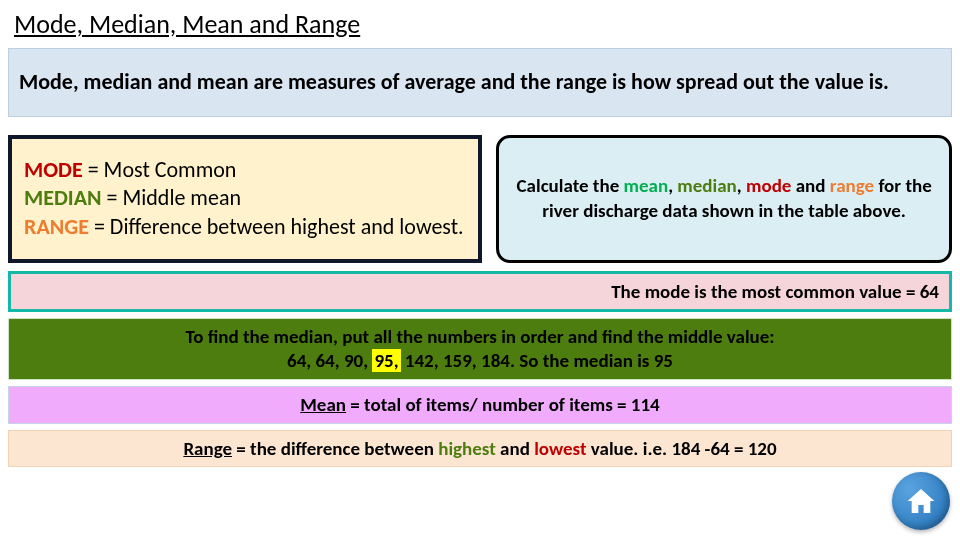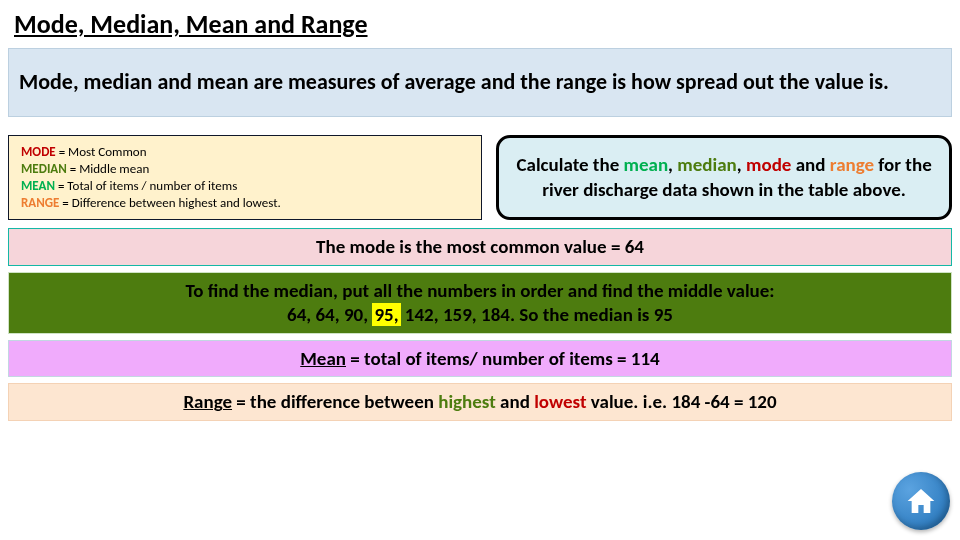--- a/index.html
+++ b/index.html
@@ -6,21 +6,21 @@
   body {
     width: 960px;
     height: 540px;
     font-family: Calibri, Arial, sans-serif;
     background: #fff;
     position: relative;
     overflow: hidden;
   }
   .title {
     font-size: 26px;
-    font-weight: bold;
+    font-weight: normal;
     text-decoration: underline;
     padding: 8px 14px 4px 14px;
   }
   .intro {
     background: #d9e6f2;
     border: 1px solid #bcd0e0;
     margin: 4px 8px 8px 8px;
     padding: 20px 10px;
     font-size: 22px;
     font-weight: bold;
@@ -44,23 +44,23 @@
   }
   .datatable .rowlabel { width: 100px; font-size: 15px; }
   .midrow {
     display: flex;
     margin: 0 8px 8px 8px;
     gap: 14px;
     align-items: stretch;
   }
   .defs {
     background: #fff2cc;
-    border: 1px solid #0f172a;
-    padding: 8px 12px;
-    font-size: 13px;
+    border: 4px solid #0f172a;
+    padding: 17px 12px;
+    font-size: 22px;
     line-height: 1.3;
     width: 51%;
   }
   .defs div { white-space: nowrap; }
   .c-red   { color: #c00000; font-weight: bold; }
   .c-blue  { color: #4d7c0f; font-weight: bold; }
   .c-green { color: #00b050; font-weight: bold; }
   .c-orange{ color: #ed7d31; font-weight: bold; }
   .callout {
     background: #daeef3;
@@ -77,21 +77,21 @@
     line-height: 1.3;
   }
   .band {
     margin: 0 8px 6px 8px;
     padding: 6px 10px;
     font-size: 19px;
     font-weight: bold;
     text-align: center;
     line-height: 1.25;
   }
-  .band.pink  { background: #f6d5da; border:1px solid #14b8a6; }
+  .band.pink  { background: #f6d5da; border:3px solid #14b8a6;text-align:right; }
   .band.green { background: #4d7c0f; border:1px solid #cfe3c5; }
   .band.blue  { background: #f0abfc; border:1px solid #c3d6e2; }
   .band.orange{ background: #fde6d1; border:1px solid #f4d2b5; }
   .ul { text-decoration: underline; }
   .hlite { background: #ffff00; padding: 0 2px; text-align: center; }
   .home-btn {
     position: absolute;
     right: 10px;
     bottom: 10px;
     width: 58px;
@@ -115,21 +115,20 @@
 
 <table class="datatable">
   <tbody>
 </tbody>
   </table>
 
 <div class="midrow">
   <div class="defs">
     <div><span class="c-red">MODE</span><span> = Most Common</span></div>
     <div><span class="c-blue">MEDIAN</span><span> = Middle mean</span></div>
-    <div><span class="c-green">MEAN</span><span> = Total of items / number of items</span></div>
     <div><span class="c-orange">RANGE</span><span> = Difference between highest and lowest.</span></div>
   </div>
   <div class="callout">
     <div>
       <span>Calculate the </span><span class="c-green">mean</span>, <span class="c-blue">median</span>, <span class="c-red">mode</span> and <span class="c-orange">range</span><span> for the river discharge data shown in the table above.</span>
     </div>
   </div>
 </div>
 
 <div class="band pink">The mode is the most common value = 64</div>

